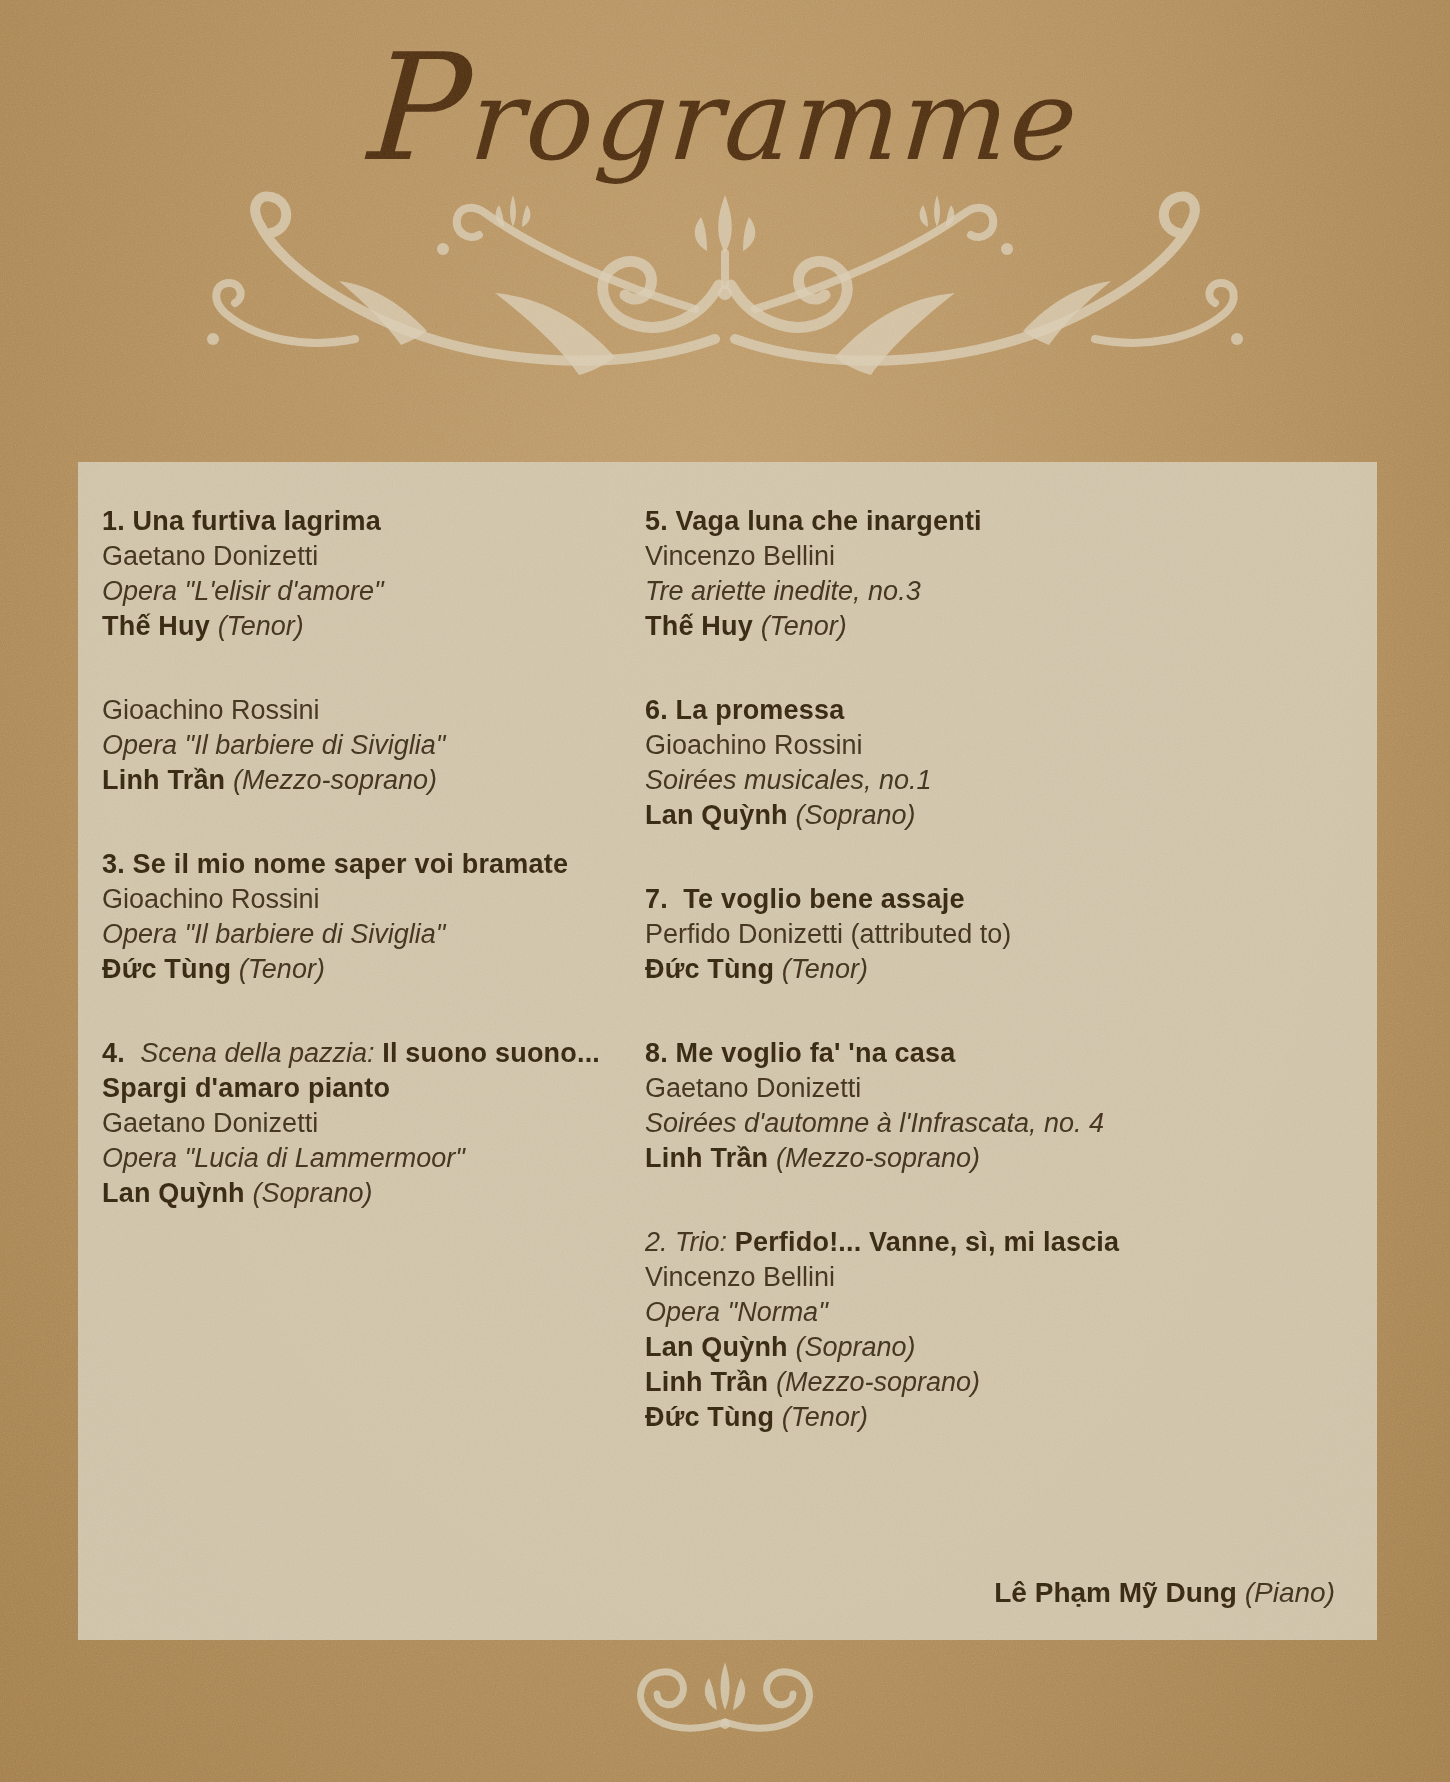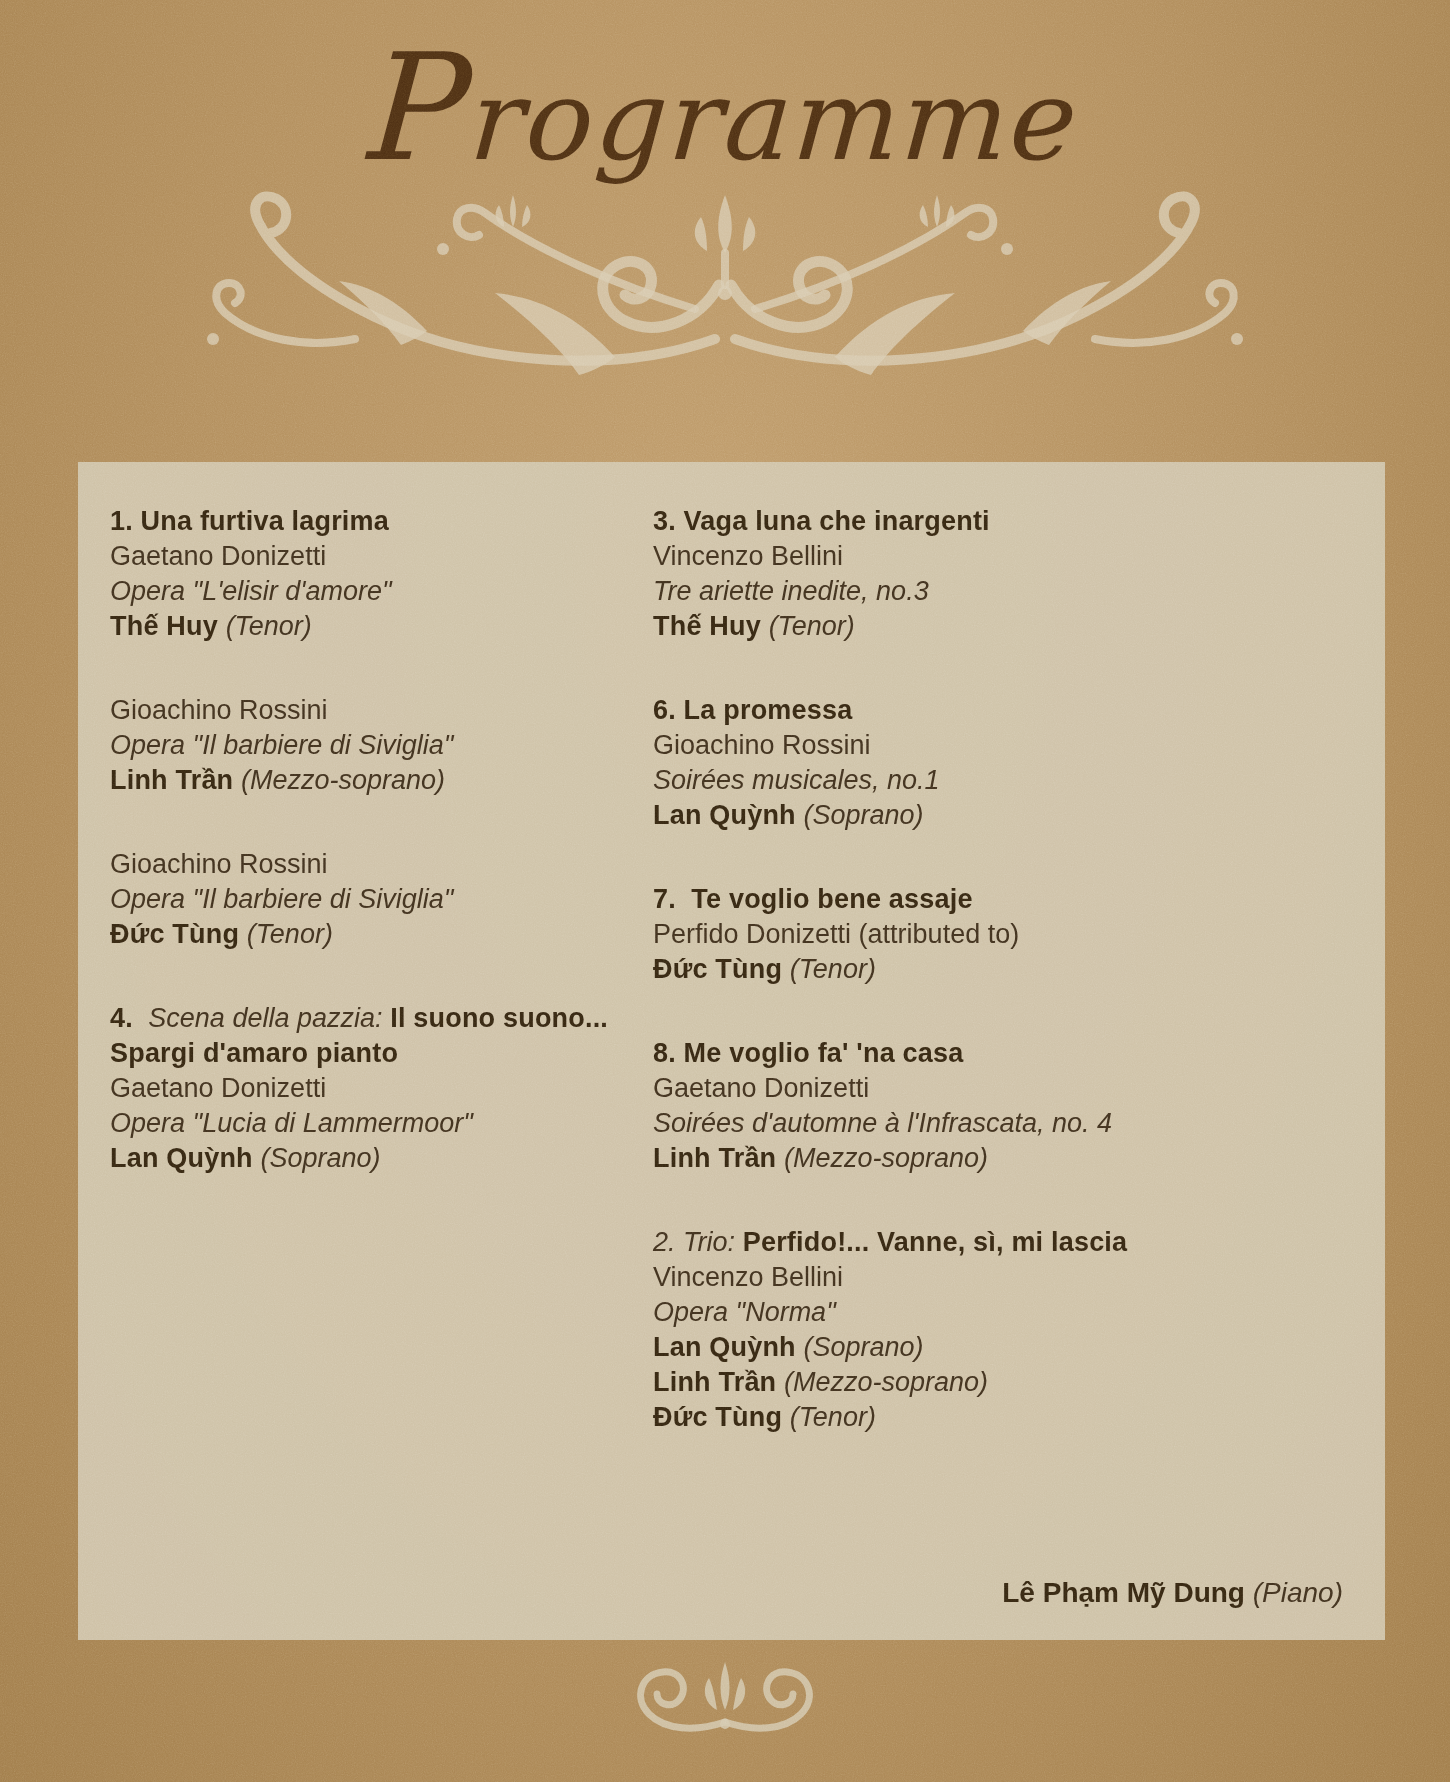--- a/index.html
+++ b/index.html
@@ -10,21 +10,21 @@
   }
   .script-title{
     position:absolute;top:22px;left:0;width:100%;text-align:center;
     font-family:"DejaVu Serif",serif;font-style:italic;font-weight:500;
     font-size:112px;color:#4e2f13;letter-spacing:2px;transform:skewX(-4deg);
   }
   .script-title::first-letter{font-size:1.32em;}
   .flourish{position:absolute;top:188px;left:50%;transform:translateX(-50%);z-index:0;}
   .panel{
     position:absolute;left:78px;top:462px;width:1299px;height:1178px;
-    background:rgba(209,198,173,0.93);z-index:1;padding-left:8px;
+    background:rgba(209,198,173,0.93);z-index:1;
   }
   .columns{display:flex;padding:42px 20px 0 24px;}
   .col{width:543px;}
   .col.right{flex:1;}
   .item{margin-bottom:49px;}
   .line{font-size:27px;line-height:35px;color:#3f2f1c;white-space:pre-wrap;}
   .seg-bold{font-weight:700;color:#342511;letter-spacing:.2px;}
   .seg-italic{font-style:italic;}
   .seg-regular{}
   .pianist{
@@ -75,35 +75,36 @@
           <div class="line composer"><span class="seg-regular">Gaetano Donizetti</span></div>
           <div class="line source"><span class="seg-italic">Opera "L'elisir d'amore"</span></div>
           <div class="line performer"><span class="seg-bold">Thế Huy </span><span class="seg-italic">(Tenor)</span></div>
         </div>
         <div class="item">
           <div class="line composer"><span class="seg-regular">Gioachino Rossini</span></div>
           <div class="line source"><span class="seg-italic">Opera "Il barbiere di Siviglia"</span></div>
           <div class="line performer"><span class="seg-bold">Linh Trần </span><span class="seg-italic">(Mezzo-soprano)</span></div>
         </div>
         <div class="item">
+          <div class="line title"><span class="seg-bold">3. Se il mio nome saper voi bramate</span></div>
           <div class="line composer"><span class="seg-regular">Gioachino Rossini</span></div>
           <div class="line source"><span class="seg-italic">Opera "Il barbiere di Siviglia"</span></div>
           <div class="line performer"><span class="seg-bold">Đức Tùng </span><span class="seg-italic">(Tenor)</span></div>
         </div>
         <div class="item">
           <div class="line title"><span class="seg-bold">4.  </span><span class="seg-italic">Scena della pazzia:</span><span class="seg-bold"> Il suono suono...</span></div>
           <div class="line title"><span class="seg-bold">Spargi d'amaro pianto</span></div>
           <div class="line composer"><span class="seg-regular">Gaetano Donizetti</span></div>
           <div class="line source"><span class="seg-italic">Opera "Lucia di Lammermoor"</span></div>
           <div class="line performer"><span class="seg-bold">Lan Quỳnh </span><span class="seg-italic">(Soprano)</span></div>
         </div>
       </div>
     <div class="col right">
         <div class="item">
-          <div class="line title"><span class="seg-bold">3. Vaga luna che inargenti</span></div>
+          <div class="line title"><span class="seg-bold">5. Vaga luna che inargenti</span></div>
           <div class="line composer"><span class="seg-regular">Vincenzo Bellini</span></div>
           <div class="line source"><span class="seg-italic">Tre ariette inedite, no.3</span></div>
           <div class="line performer"><span class="seg-bold">Thế Huy </span><span class="seg-italic">(Tenor)</span></div>
         </div>
         <div class="item">
           <div class="line title"><span class="seg-bold">6. La promessa</span></div>
           <div class="line composer"><span class="seg-regular">Gioachino Rossini</span></div>
           <div class="line source"><span class="seg-italic">Soirées musicales, no.1</span></div>
           <div class="line performer"><span class="seg-bold">Lan Quỳnh </span><span class="seg-italic">(Soprano)</span></div>
         </div>

